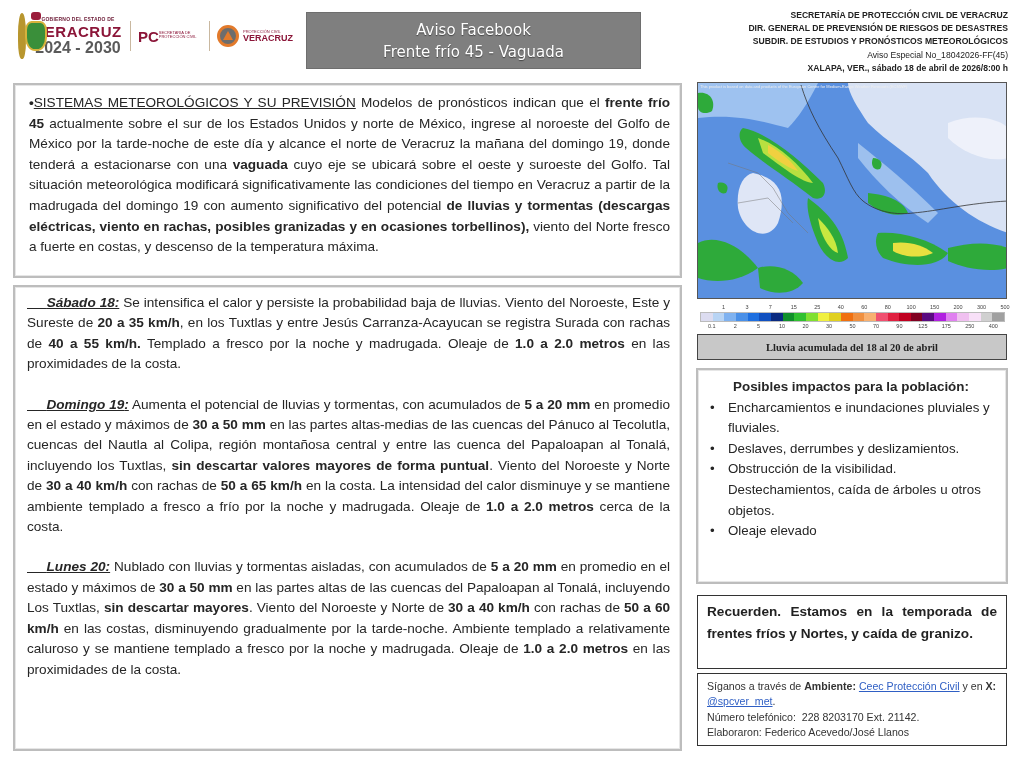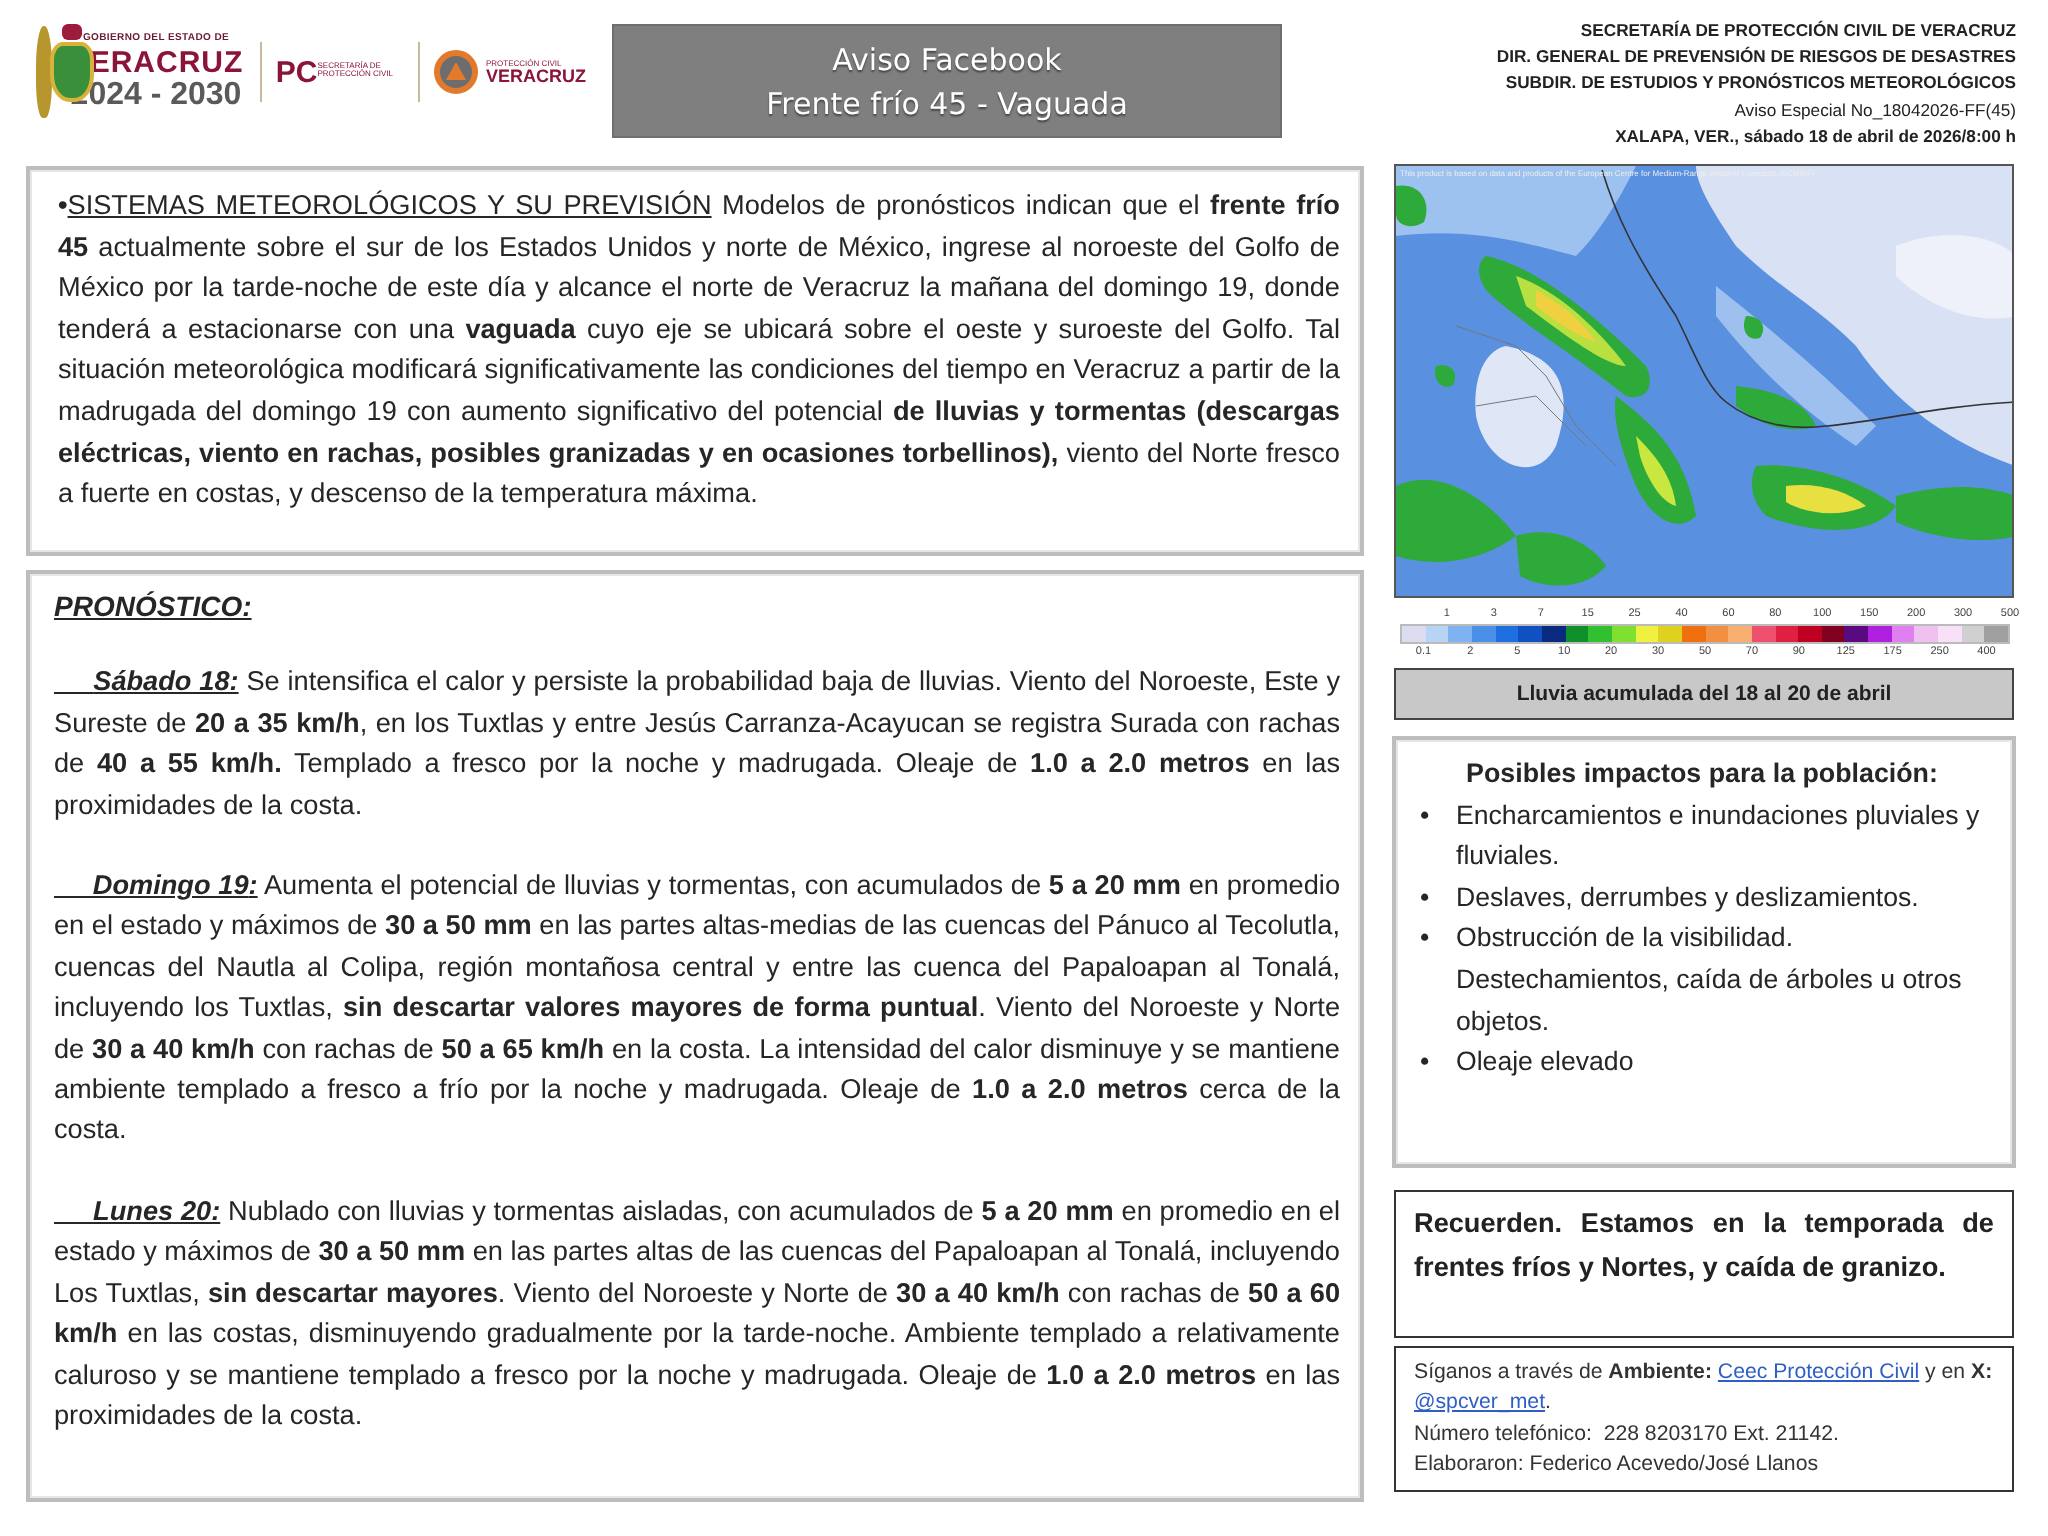--- a/index.html
+++ b/index.html
@@ -51,21 +51,21 @@
   .map-credit { position: absolute; left: 2px; top: 1px; font-size: 4px; color: #eee; white-space: nowrap; }
 
   .scale { position: absolute; left: 700px; top: 304px; width: 305px; height: 26px; }
   .scale-top, .scale-bottom { position: absolute; left: 0; width: 100%; height: 7px; font-size: 5.5px; color: #444; }
   .scale-top { top: 0; }
   .scale-bottom { top: 19px; }
   .scale-top span, .scale-bottom span { position: absolute; transform: translateX(-50%); }
   .scale-bar { position: absolute; left: 0; top: 8px; width: 100%; height: 10px; display: flex; border: 1px solid #bbb; }
   .scale-bar div { flex: 1; }
 
-  .caption { position: absolute; left: 697px; top: 334px; width: 310px; height: 26px; background: #c8c8c8; border: 1px solid #444; display: flex; align-items: center; justify-content: center; font-size: 10.5px; font-weight: bold; color: #222; }
+  .caption { position: absolute; left: 697px; top: 334px; width: 310px; height: 26px; background: #c8c8c8; border: 1px solid #444; display: flex; align-items: center; justify-content: center; font-size: 10.5px; font-weight: bold; color: #222; font-family: Liberation Serif, serif; }
 
   .impacts { left: 696px; top: 368px; width: 312px; height: 216px; padding: 7px 10px 0 8px; font-size: 13.3px; line-height: 20.6px; }
   .impacts h3 { font-size: 13.4px; font-weight: bold; text-align: center; margin-bottom: 0; }
   .impacts ul { list-style: none; }
   .impacts li { position: relative; padding-left: 22px; }
   .impacts li::before { content: "•"; position: absolute; left: 4px; top: 0; }
 
   .reminder { position: absolute; left: 697px; top: 595px; width: 310px; height: 74px; border: 1px solid #333; padding: 5px 9px; font-size: 13.6px; font-weight: bold; line-height: 21.5px; text-align: justify; color: #222; }
 
   .contact { position: absolute; left: 697px; top: 673px; width: 310px; height: 73px; border: 1px solid #333; padding: 5px 9px; font-size: 10.6px; line-height: 15.3px; color: #333; }
@@ -111,21 +111,20 @@
   <div>SUBDIR. DE ESTUDIOS Y PRONÓSTICOS METEOROLÓGICOS</div>
   <div class="normal">Aviso Especial No_18042026-FF(45)</div>
   <div>XALAPA, VER., sábado 18 de abril de 2026/8:00 h</div>
 </div>
 
 <div class="box systems">
   <p><b>•</b><span class="u">SISTEMAS METEOROLÓGICOS Y SU PREVISIÓN</span><span> Modelos de pronósticos indican que el </span><b>frente frío 45</b><span> actualmente sobre el sur de los Estados Unidos y norte de México, ingrese al noroeste del Golfo de México por la tarde-noche de este día y alcance el norte de Veracruz la mañana del domingo 19, donde tenderá a estacionarse con una </span><b>vaguada</b><span> cuyo eje se ubicará sobre el oeste y suroeste del Golfo. Tal situación meteorológica modificará significativamente las condiciones del tiempo en Veracruz a partir de la madrugada del domingo 19 con aumento significativo del potencial </span><b>de lluvias y tormentas (descargas eléctricas, viento en rachas, posibles granizadas y en ocasiones torbellinos),</b><span> viento del Norte fresco a fuerte en costas, y descenso de la temperatura máxima.</span></p>
 </div>
 
 <div class="box forecast">
-  <h2>PRONÓSTICO:</h2>
 
   <p class="day-par"><span class="day-label">Sábado 18:</span><span>  Se intensifica el calor y persiste la probabilidad baja de lluvias. Viento del Noroeste, Este y Sureste de </span><b>20 a 35 km/h</b><span>, en los Tuxtlas y entre Jesús Carranza-Acayucan se registra Surada con rachas de </span><b>40 a 55 km/h.</b><span> Templado a fresco por la noche y madrugada. Oleaje de </span><b>1.0 a 2.0 metros</b><span> en las proximidades de la costa.</span></p>
 
   <p class="day-par"><span class="day-label">Domingo 19</span><span style="font-style:italic;font-weight:bold;text-decoration:underline">:</span><span> Aumenta el potencial de lluvias y tormentas, con acumulados de </span><b>5 a 20 mm</b><span> en promedio en el estado y máximos de </span><b>30 a 50 mm</b><span> en las partes altas-medias de las cuencas del Pánuco al Tecolutla, cuencas del Nautla al Colipa, región montañosa central y entre las cuenca del Papaloapan al Tonalá, incluyendo los Tuxtlas, </span><b>sin descartar valores mayores de forma puntual</b><span>. Viento del Noroeste y Norte de </span><b>30 a 40 km/h</b><span> con rachas de </span><b>50 a 65 km/h</b><span> en la costa. La intensidad del calor disminuye y se mantiene ambiente templado a fresco a frío por la noche y madrugada. Oleaje de </span><b>1.0 a 2.0 metros</b><span> cerca de la costa.</span></p>
 
   <p class="day-par"><span class="day-label">Lunes 20:</span><span> Nublado con lluvias y tormentas aisladas, con acumulados de </span><b>5 a 20 mm</b><span> en promedio en el estado y máximos de </span><b>30 a 50 mm</b><span> en las partes altas de las cuencas del Papaloapan al Tonalá, incluyendo Los Tuxtlas, </span><b>sin descartar mayores</b><span>. Viento del Noroeste y Norte de </span><b>30 a 40 km/h</b><span> con rachas de </span><b>50 a 60 km/h</b><span> en las costas, disminuyendo gradualmente por la tarde-noche. Ambiente templado a relativamente caluroso y se mantiene templado a fresco por la noche y madrugada. Oleaje de </span><b>1.0 a 2.0 metros</b><span> en las proximidades de la costa.</span></p>
 </div>
 
 <div class="map">
   <svg width="310" height="217" viewBox="0 0 310 217">

